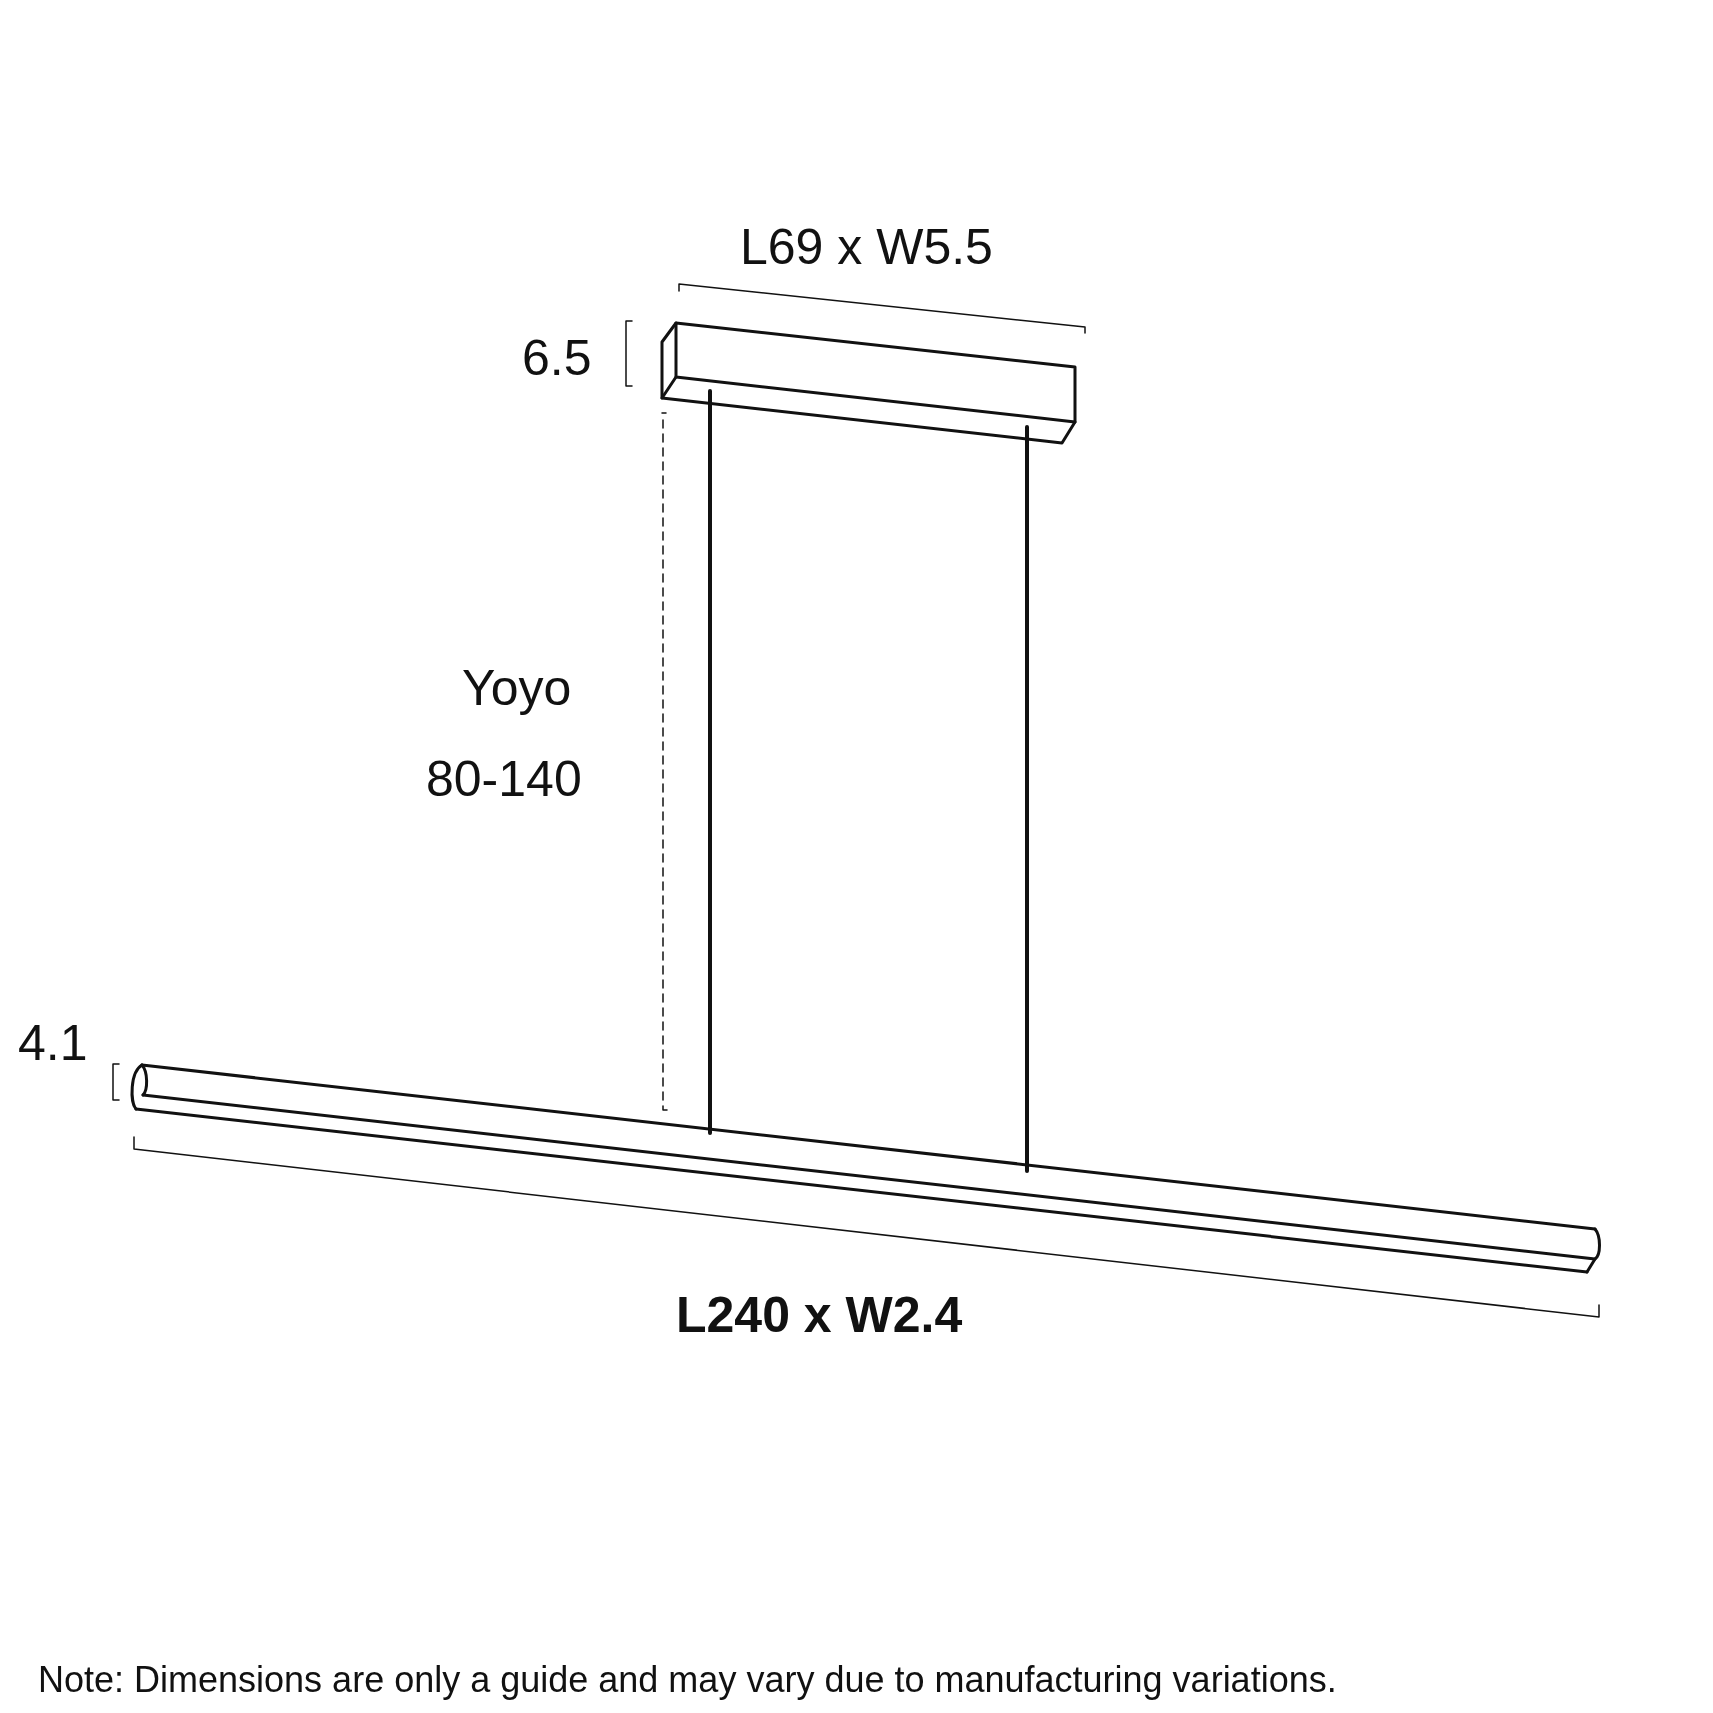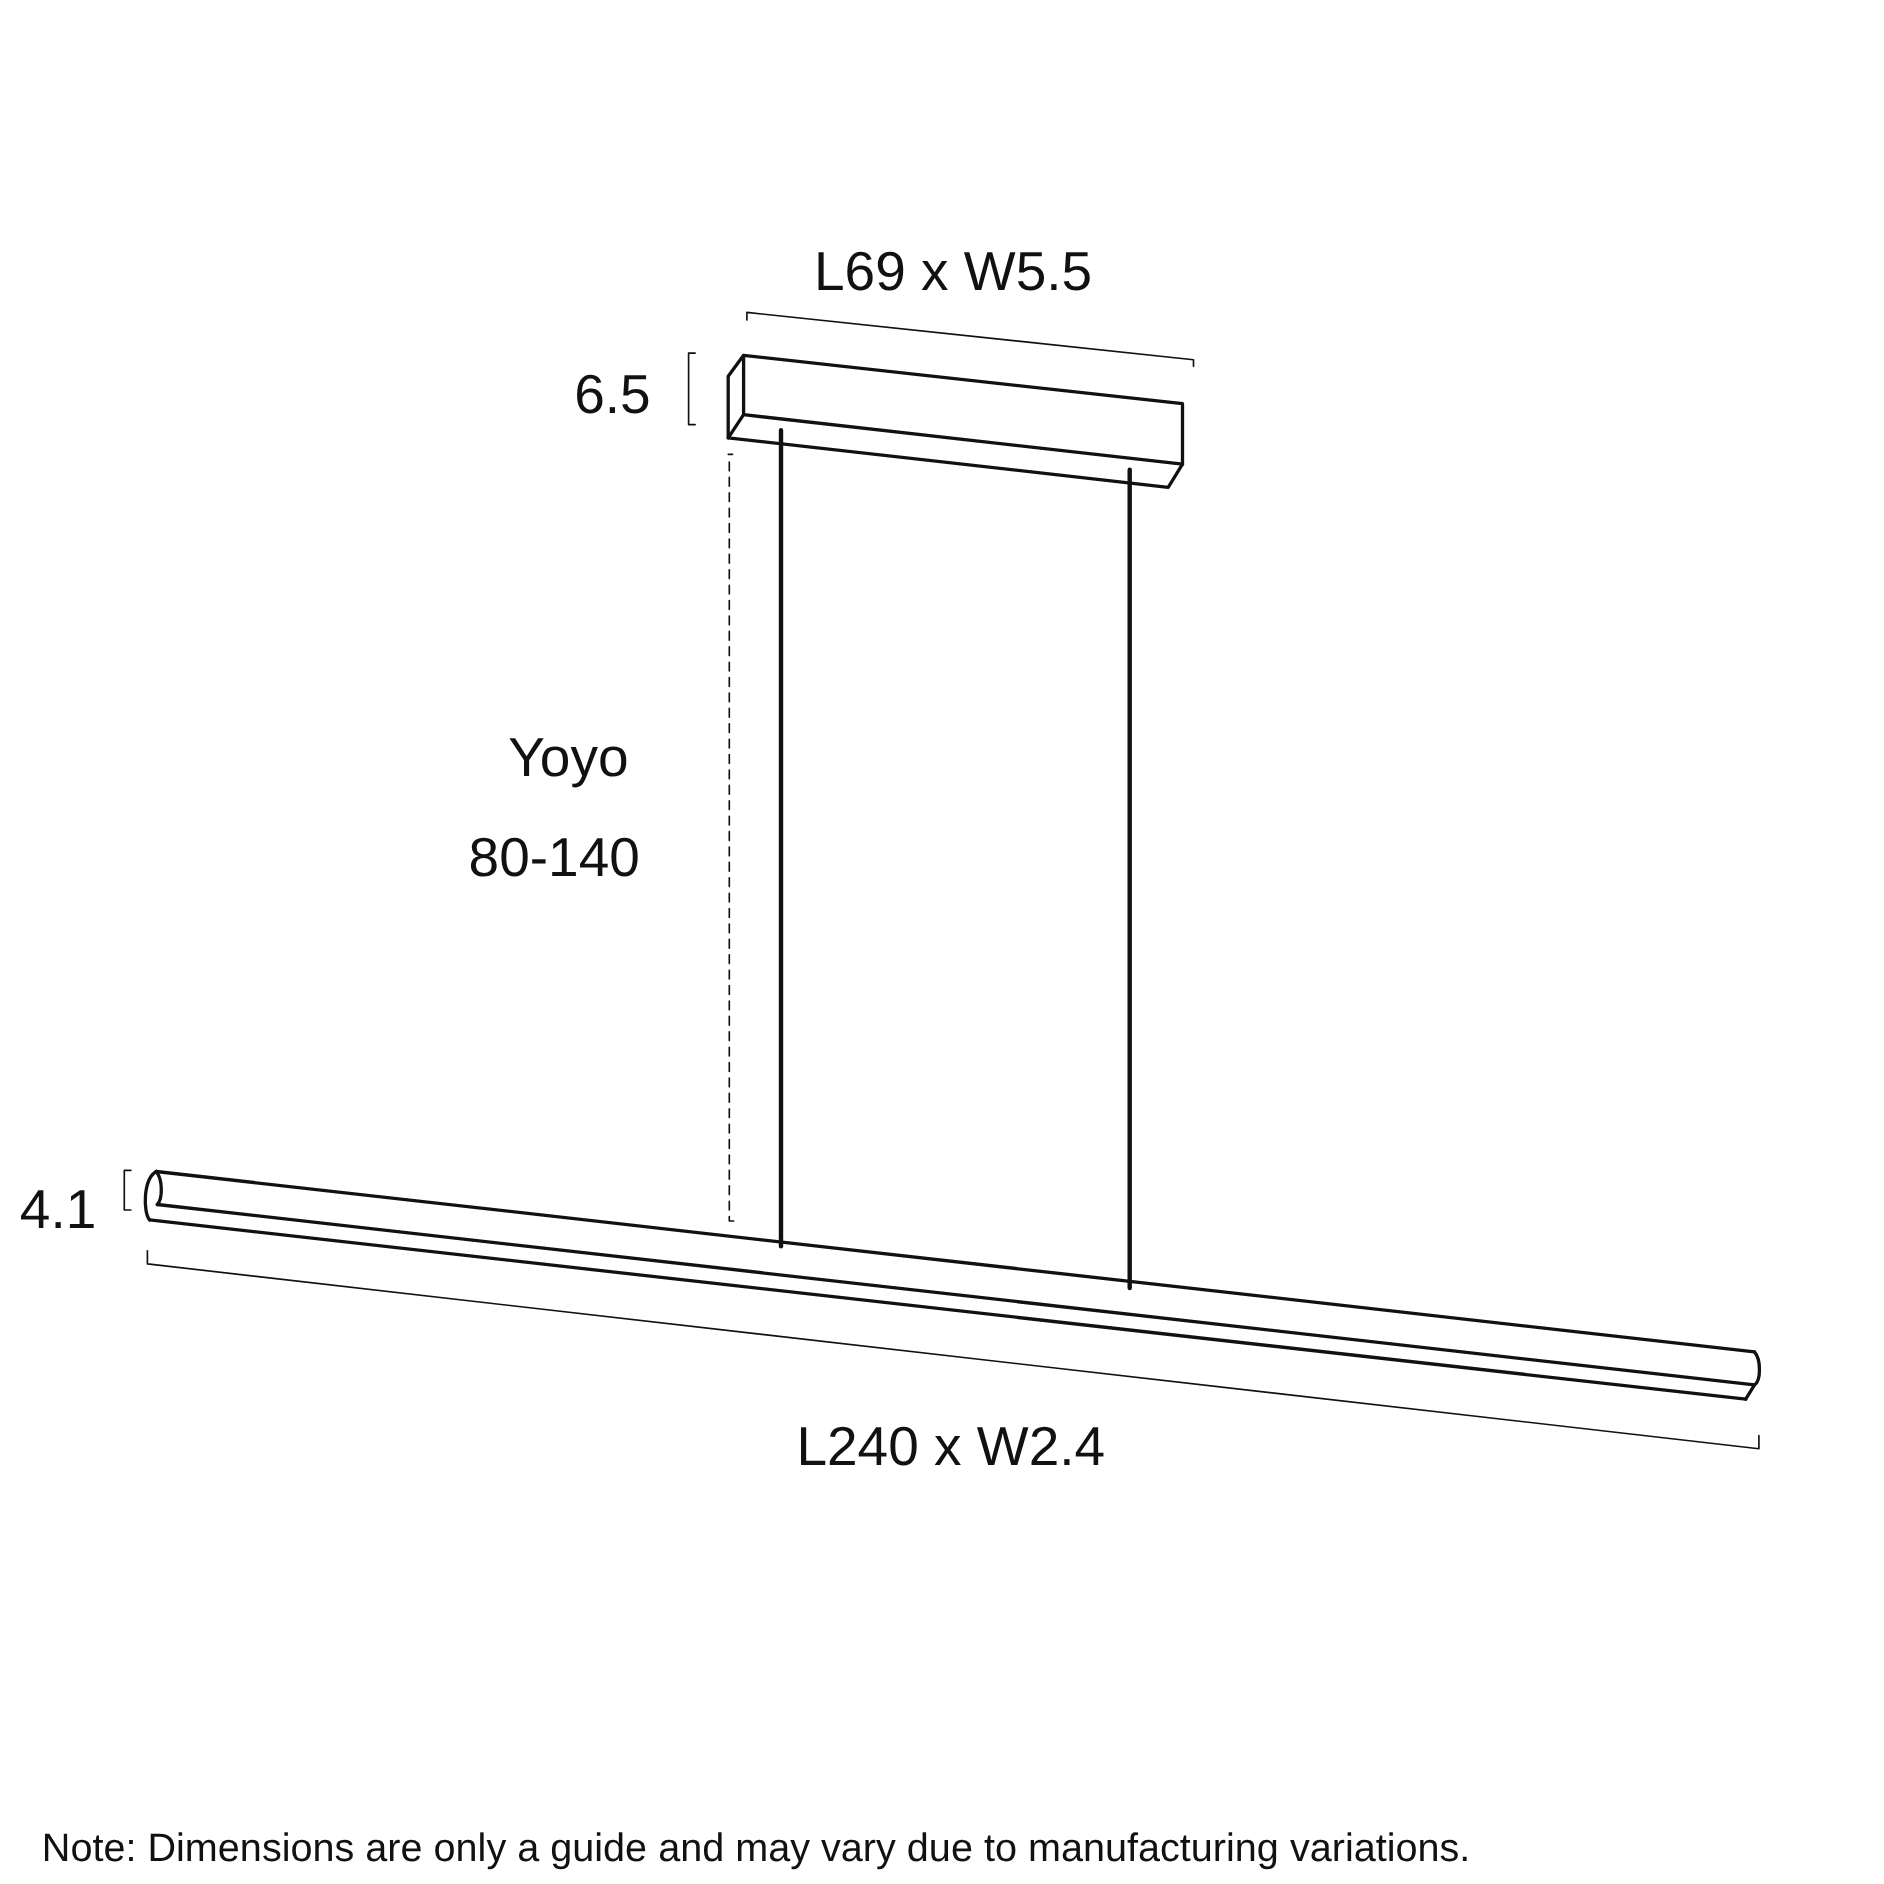--- a/index.html
+++ b/index.html
@@ -42,16 +42,16 @@
     </g>
 
     <path d="M134,1137 L134,1149 L1599,1317 L1599,1305" stroke-width="1.5"></path>
   </g>
 </svg>
 
 <div class="lbl big" style="left:740px;top:222px;">L69 x W5.5</div>
 <div class="lbl big" style="left:522px;top:333px;">6.5</div>
 <div class="lbl big" style="left:462px;top:663px;">Yoyo</div>
 <div class="lbl big" style="left:426px;top:754px;">80-140</div>
-<div class="lbl big" style="left:18px;top:1074px;">4.1</div>
-<div class="lbl big" style="left:724px;top:1290px;">L240 x W2.4</div>
+<div class="lbl big" style="left:18px;top:1018px;">4.1</div>
+<div class="lbl big" style="left:676px;top:1290px;font-weight:bold;">L240 x W2.4</div>
 
 <div class="note">Note: Dimensions are only a guide and may vary due to manufacturing variations.</div>
 
 </body></html>

